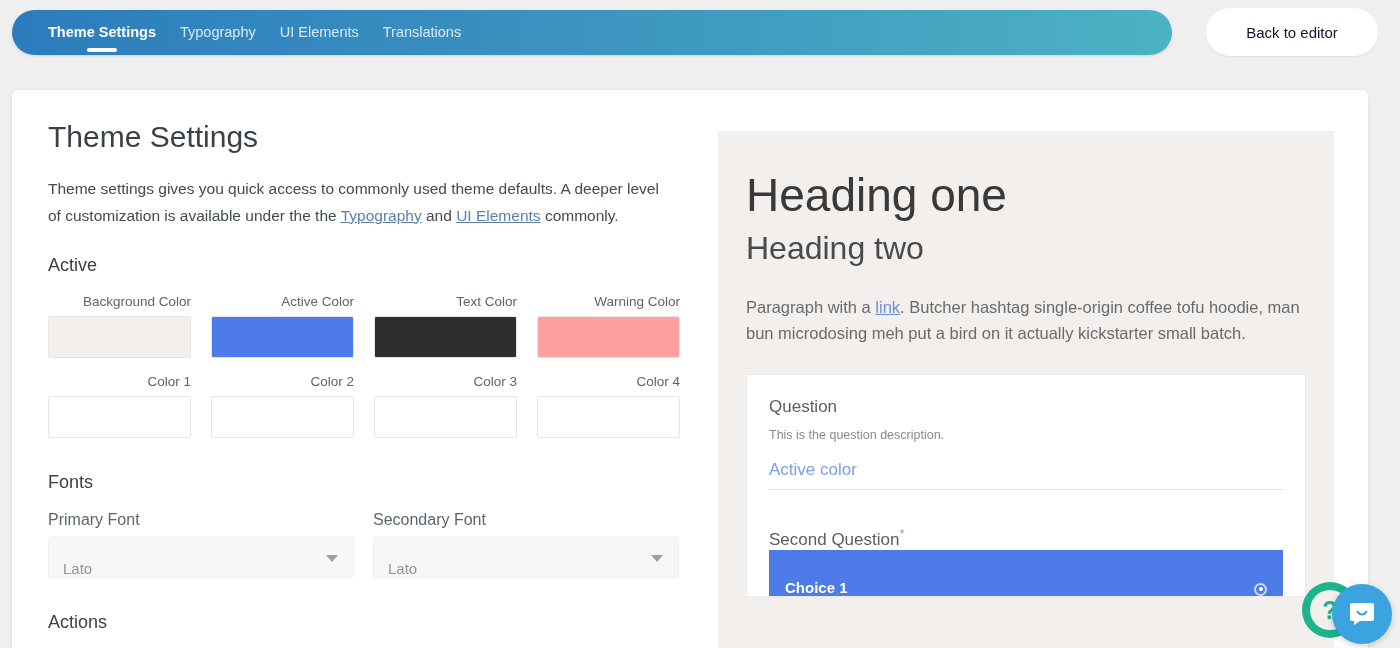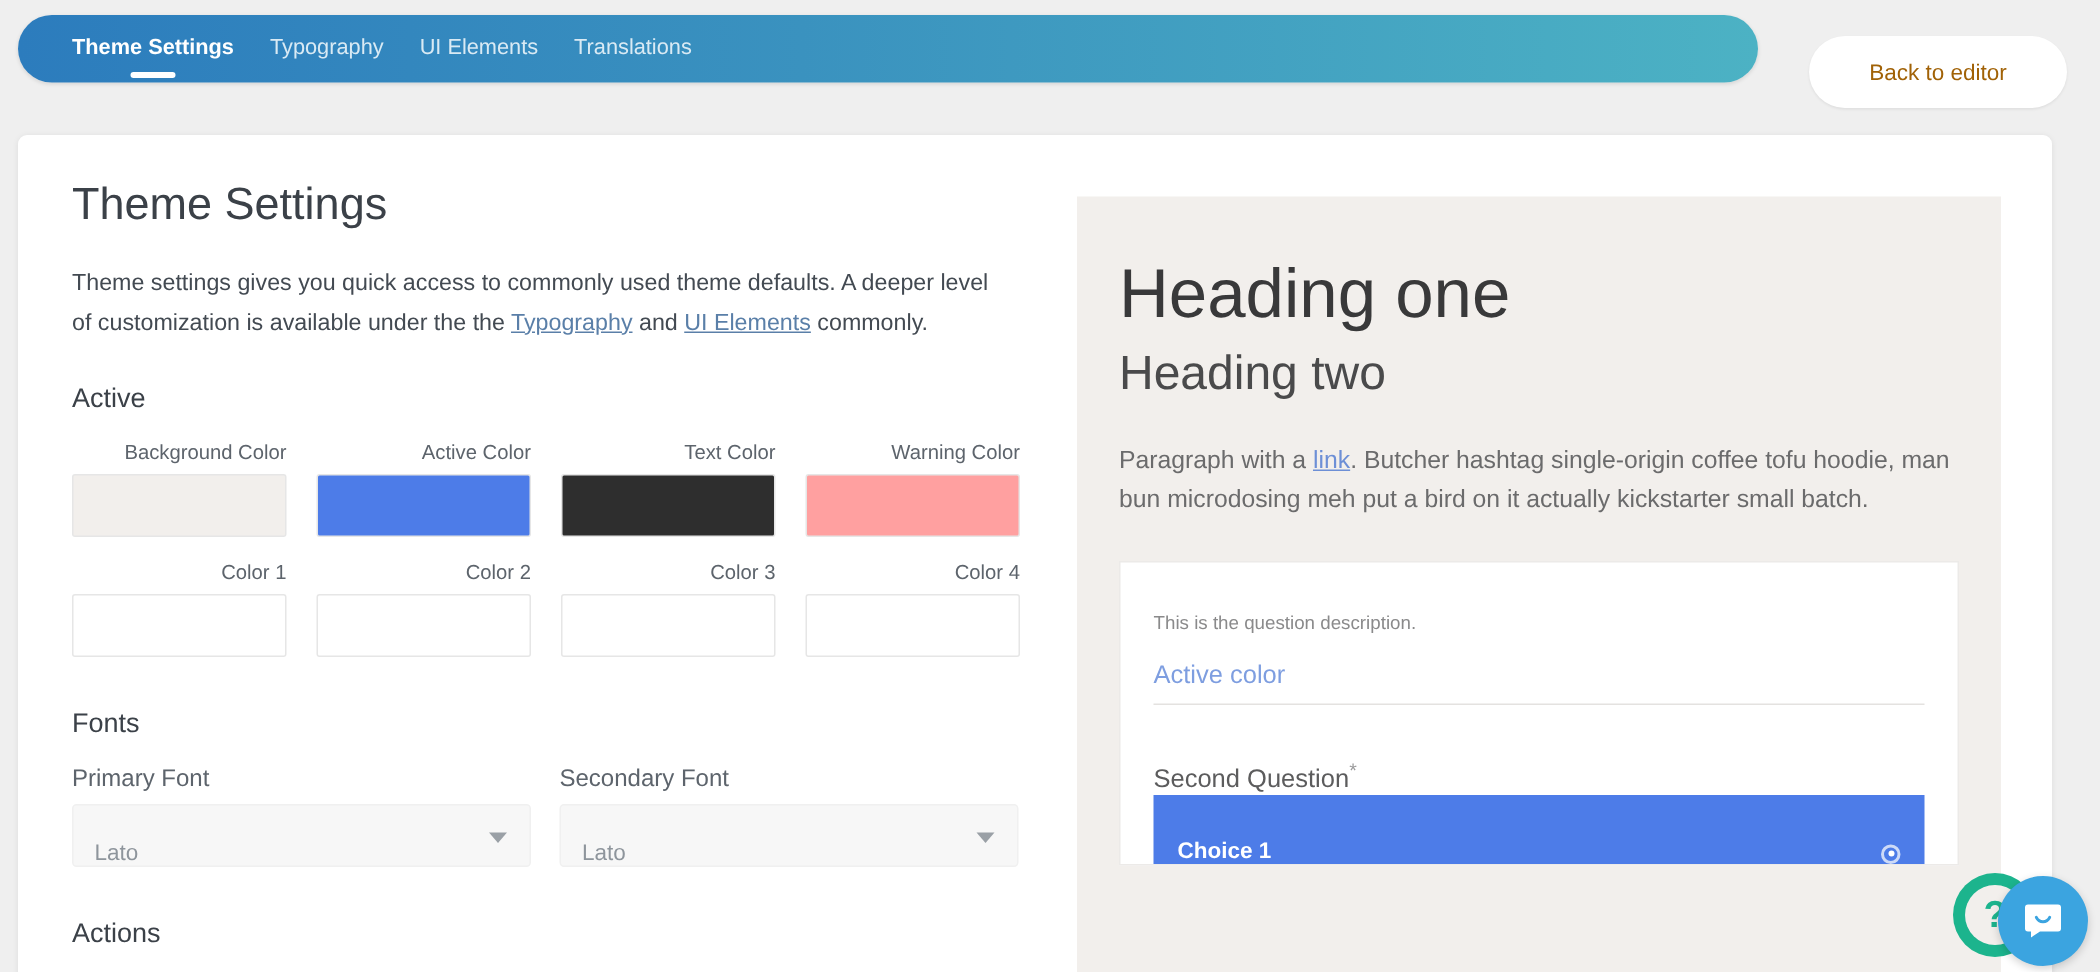--- a/index.html
+++ b/index.html
@@ -37,26 +37,26 @@
   .tab.active::after {
     content: "";
     position: absolute;
     left: 50%; transform: translateX(-50%);
     bottom: -10px;
     width: 30px; height: 4px;
     background: #ffffff;
     border-radius: 2px;
   }
   .backbtn {
-    position: absolute; right: 22px; top: 24px;
+    position: absolute; right: 22px; top: 8px;
     width: 172px; height: 48px;
     background: #ffffff;
     border-radius: 26px;
     border: none;
-    color: #a16207;
+    color: #0f172a;
     font-size: 15px;
     font-family: "Liberation Sans", sans-serif;
     cursor: pointer;
     box-shadow: 0 1px 2px rgba(0,0,0,0.07);
   }
 
   
   .card {
     position: absolute;
     left: 12px; top: 90px;
@@ -293,20 +293,21 @@
   </div>
 
   <div class="preview" style="background: rgb(242, 239, 236);">
     <div class="h1">Heading one</div>
     <div class="h2">Heading two</div>
 
     <p class="ptext"><span>Paragraph with a </span><a href="#">link</a><span>. Butcher hashtag single-origin coffee tofu hoodie, man bun microdosing meh put a bird on it actually kickstarter small batch.</span></p>
 
     <div class="qcard">
       <div class="qsec">
+        <div class="qtitle">Question</div>
         <div class="qdesc">This is the question description.</div>
         <div class="qinput">Active color</div>
       </div>
       <div class="qsec2">
         <div class="qtitle2"><span>Second Question</span><span class="req">*</span></div>
         <div class="choice" style="background: rgb(77, 124, 232);">
           <span>Choice 1</span>
           <span class="radio"></span>
         </div>
       </div>

